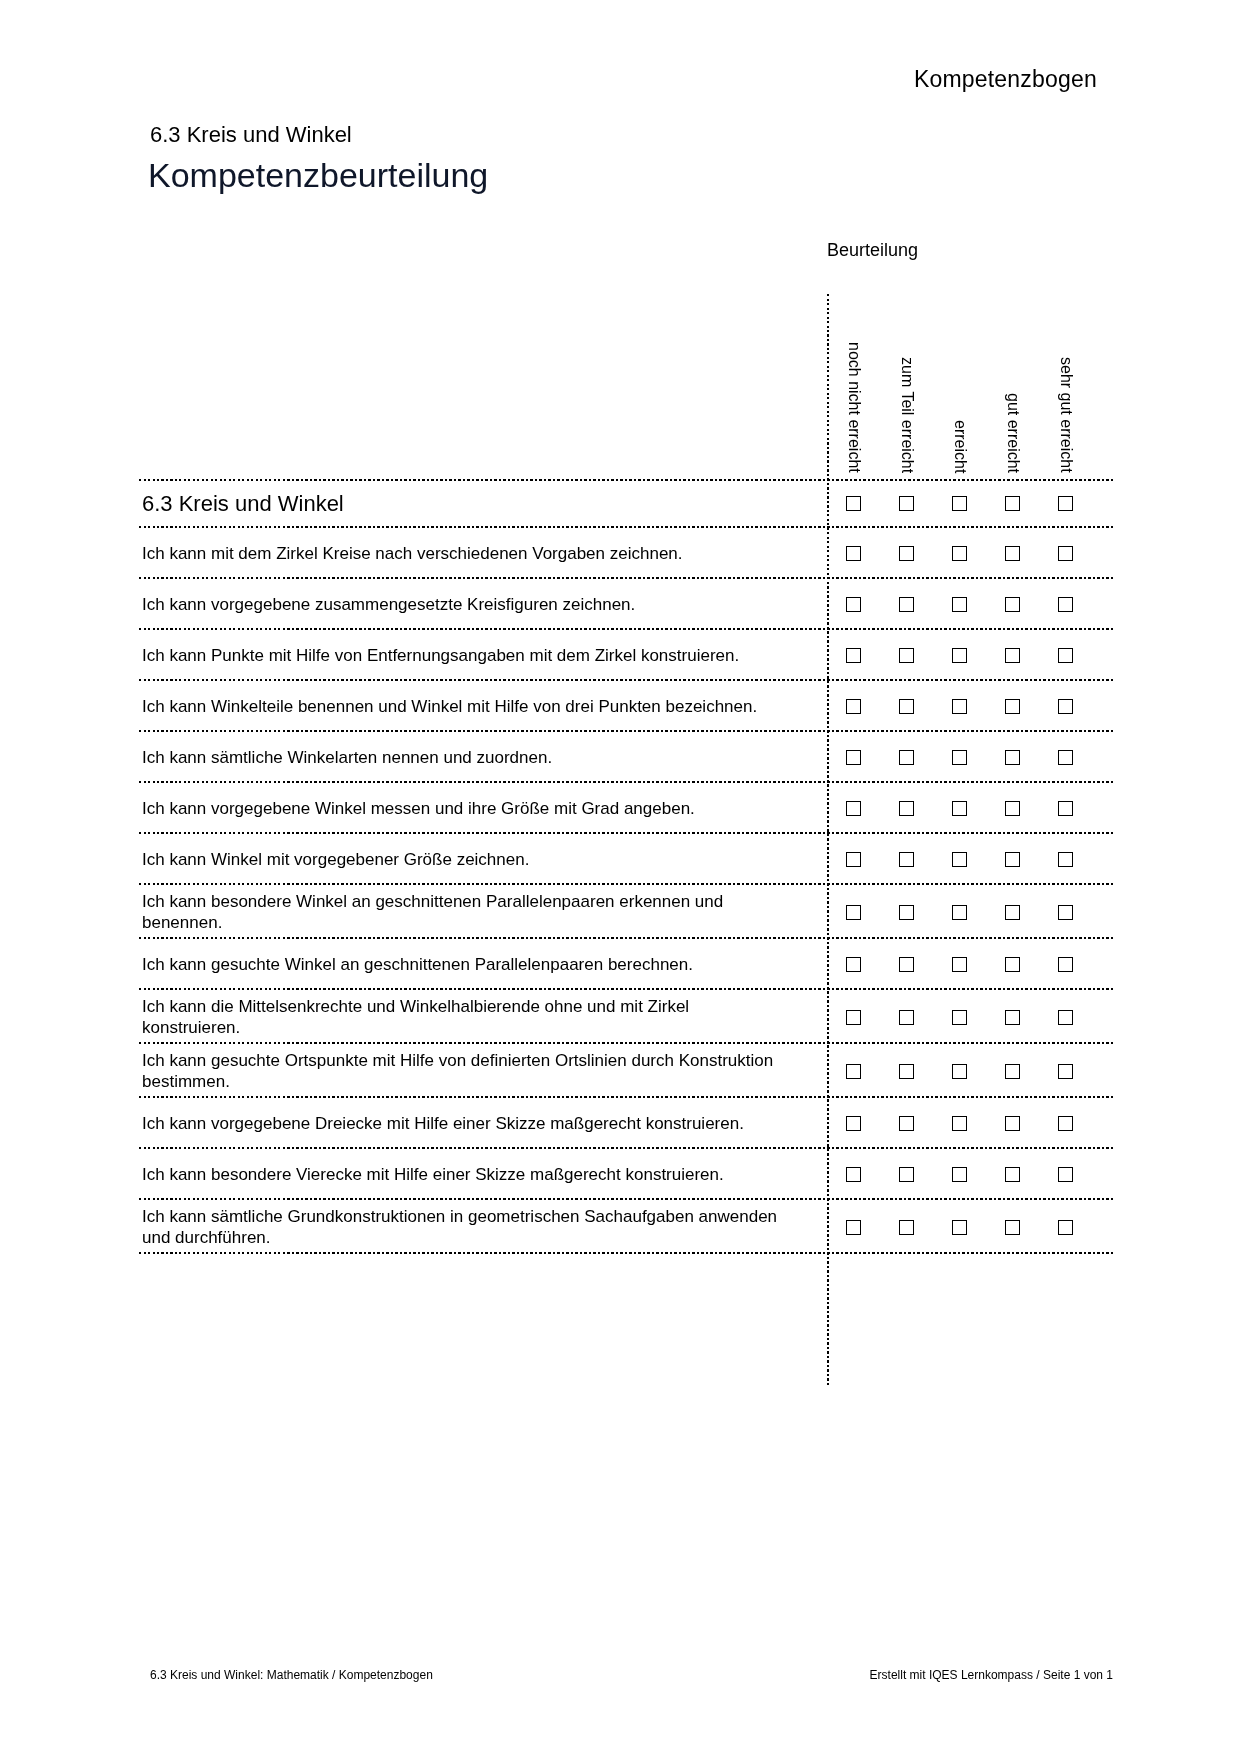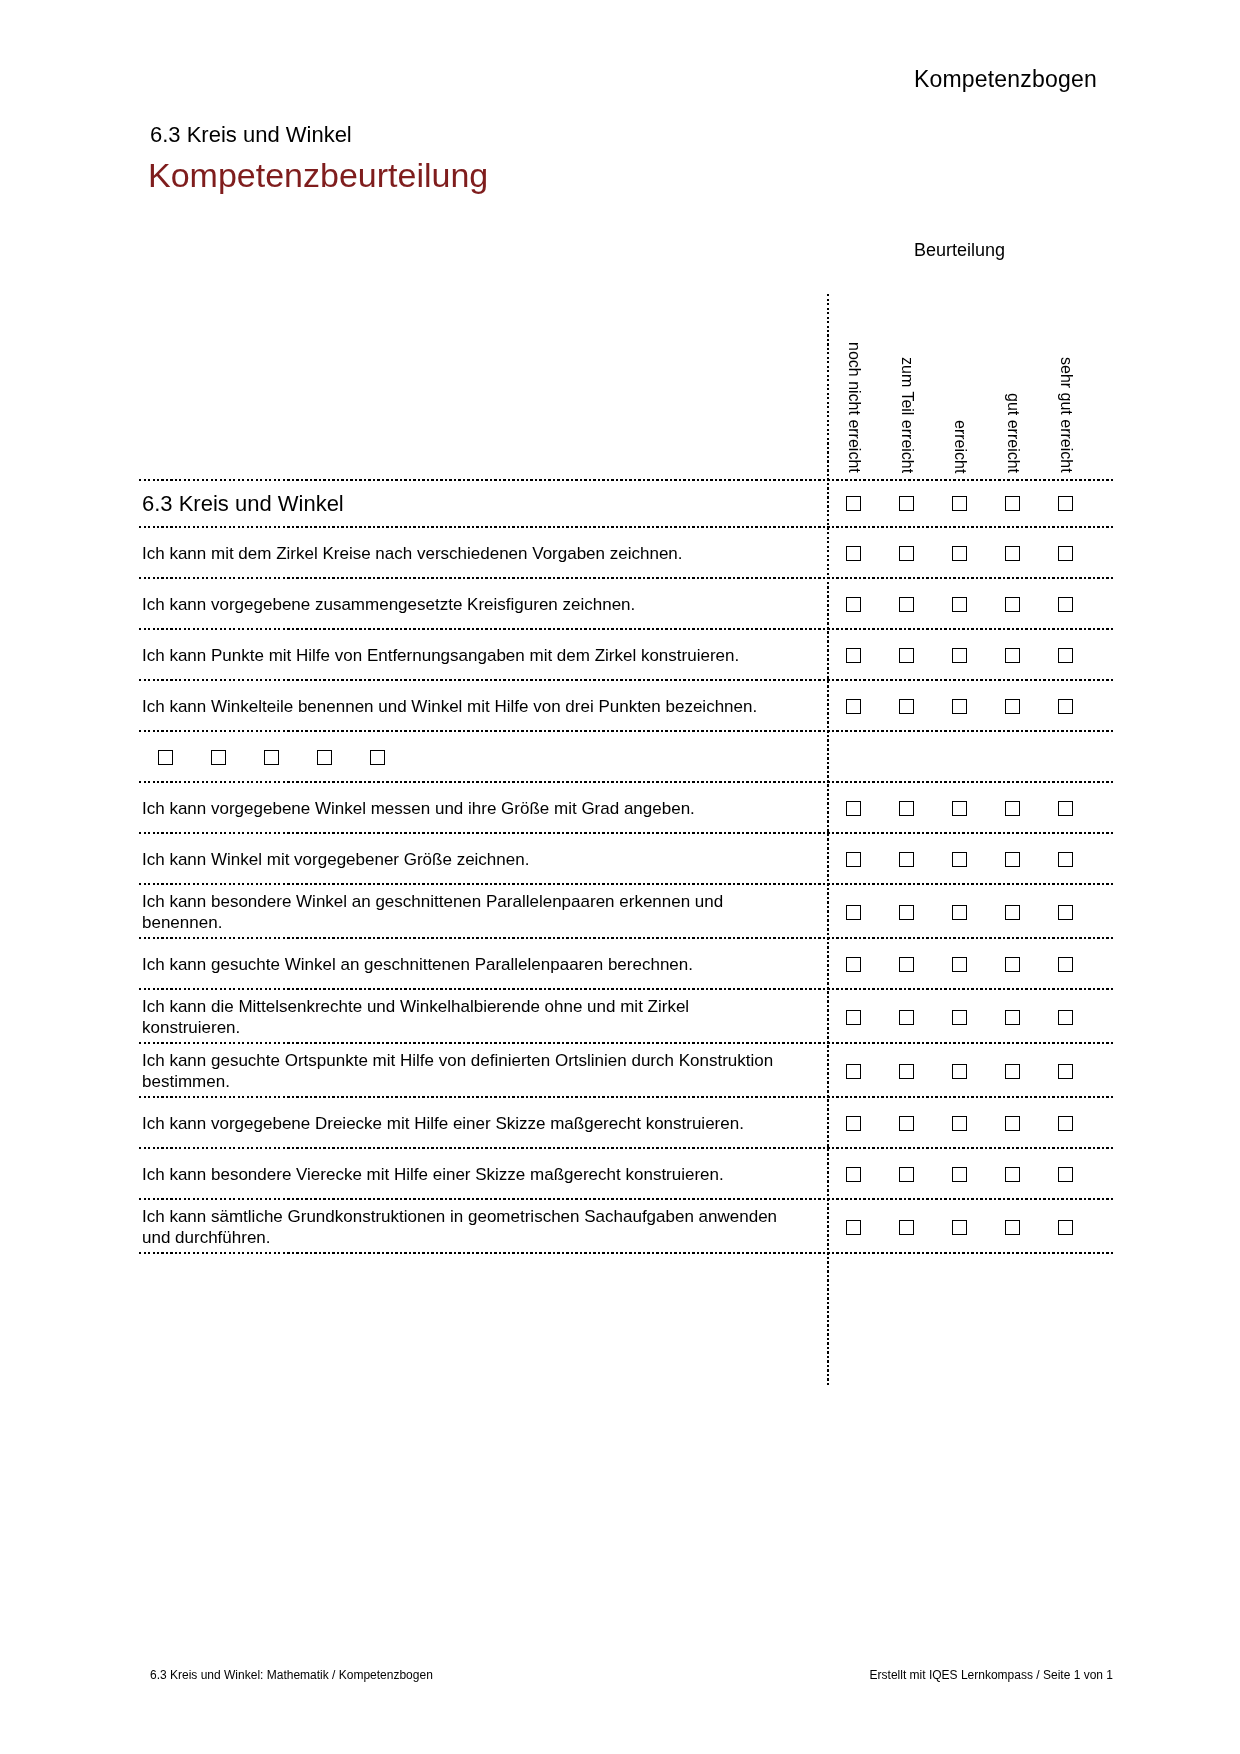--- a/index.html
+++ b/index.html
@@ -35,21 +35,20 @@
     margin: 0;
     font-size: 34px;
     font-weight: normal;
   }
 
   .assessment-label {
     position: absolute;
     top: 240px;
     left: 827px;
     width: 265px;
-    text-align: center;
     font-size: 18px;
   }
 
   
   .scale-header {
     position: absolute;
     left: 827px;
     top: 296px;
     width: 265px;
     height: 177px;
@@ -149,21 +148,21 @@
 </style>
 </head>
 <body>
 
 <div class="page">
 
   <div class="doc-type">Kompetenzbogen</div>
 
   <div class="section-title">6.3 Kreis und Winkel</div>
 
-  <h1 class="main-title" style="color: #7f1d1d;">Kompetenzbeurteilung</h1>
+  <h1 class="main-title" style="color: #0f172a;">Kompetenzbeurteilung</h1>
 
   <div class="assessment-label">Beurteilung</div>
 
   <div class="scale-header">
       <div class="scale-cell">
         <span class="scale-text">noch nicht erreicht</span>
       </div>
       <div class="scale-cell">
         <span class="scale-text">zum Teil erreicht</span>
       </div>
@@ -263,20 +262,21 @@
           <div class="checkbox" title="erreicht"></div>
         </div>
         <div class="cbcell">
           <div class="checkbox" title="gut erreicht"></div>
         </div>
         <div class="cbcell">
           <div class="checkbox" title="sehr gut erreicht"></div>
         </div>
       </div>
       <div class="trow">
+        <div class="statement">Ich kann sämtliche Winkelarten nennen und zuordnen.</div>
         <div class="cbcell">
           <div class="checkbox" title="noch nicht erreicht"></div>
         </div>
         <div class="cbcell">
           <div class="checkbox" title="zum Teil erreicht"></div>
         </div>
         <div class="cbcell">
           <div class="checkbox" title="erreicht"></div>
         </div>
         <div class="cbcell">

